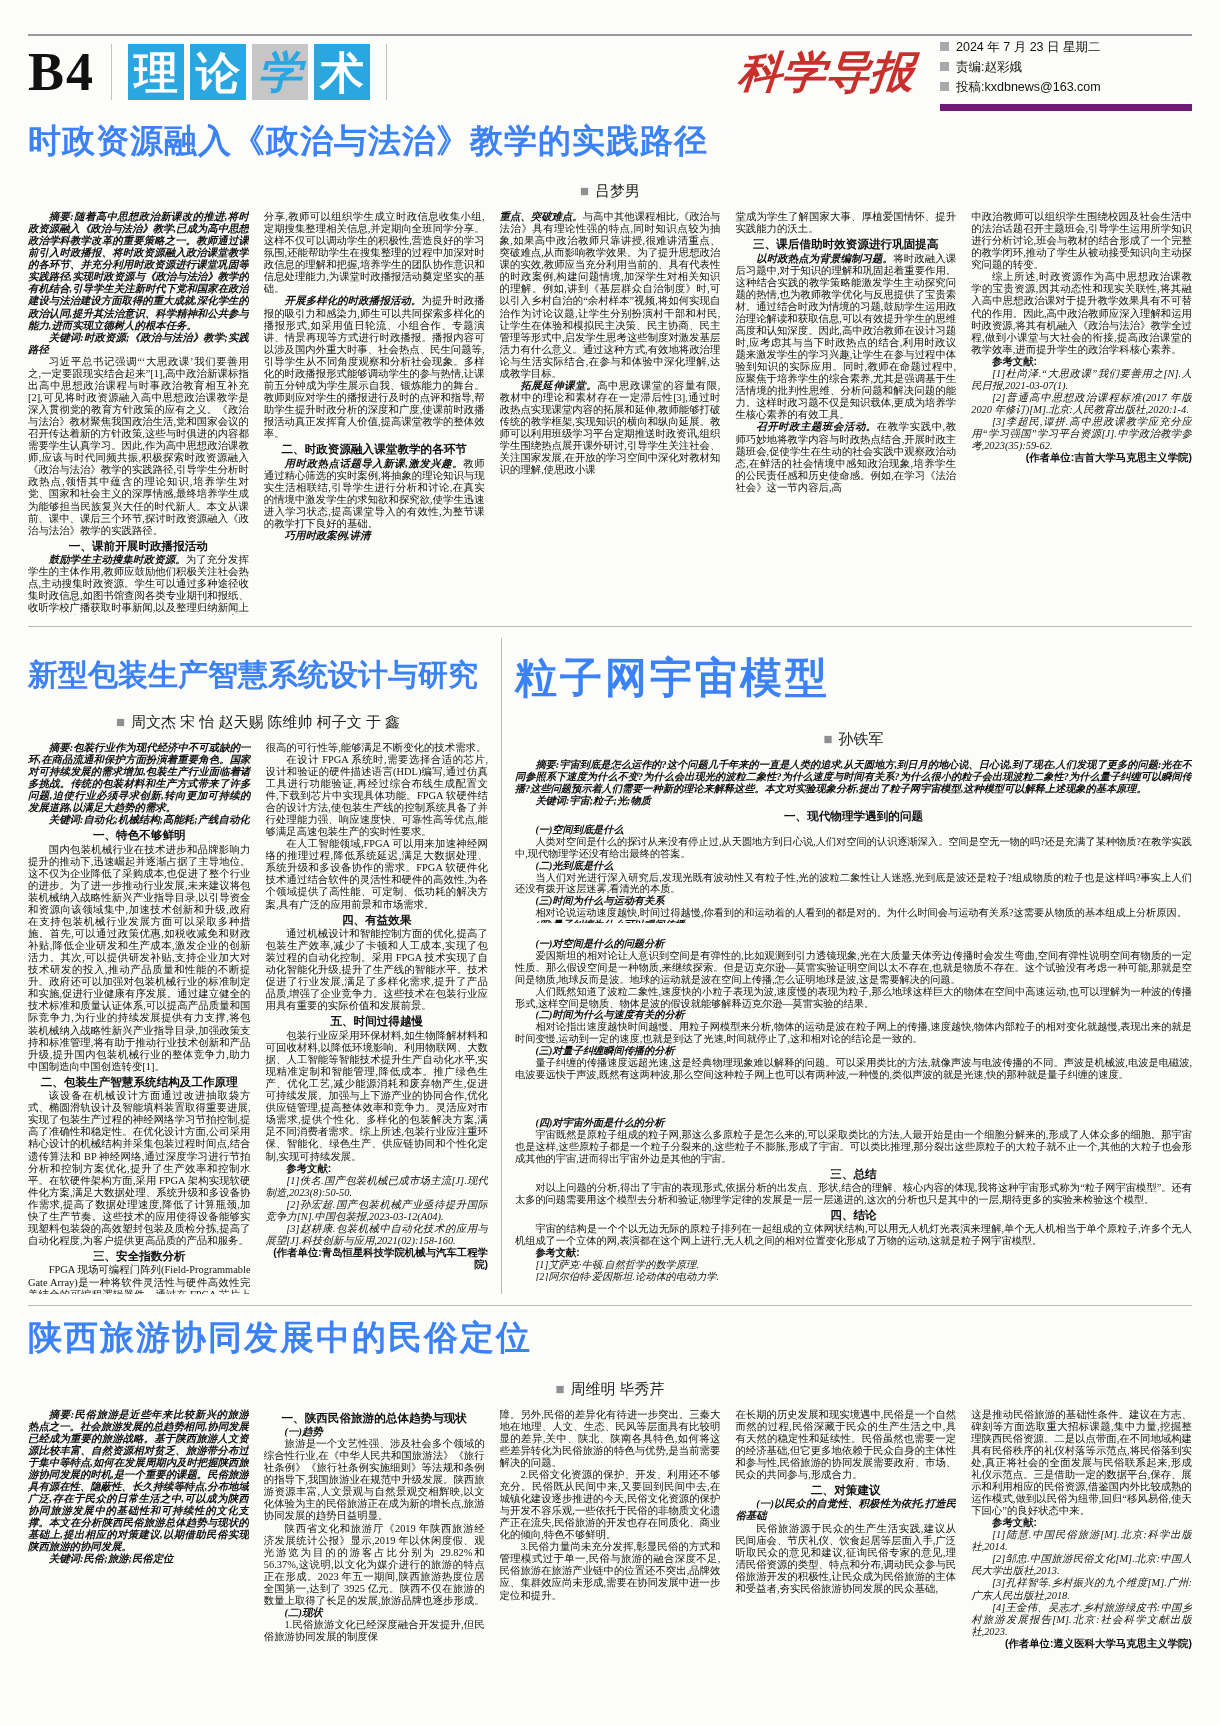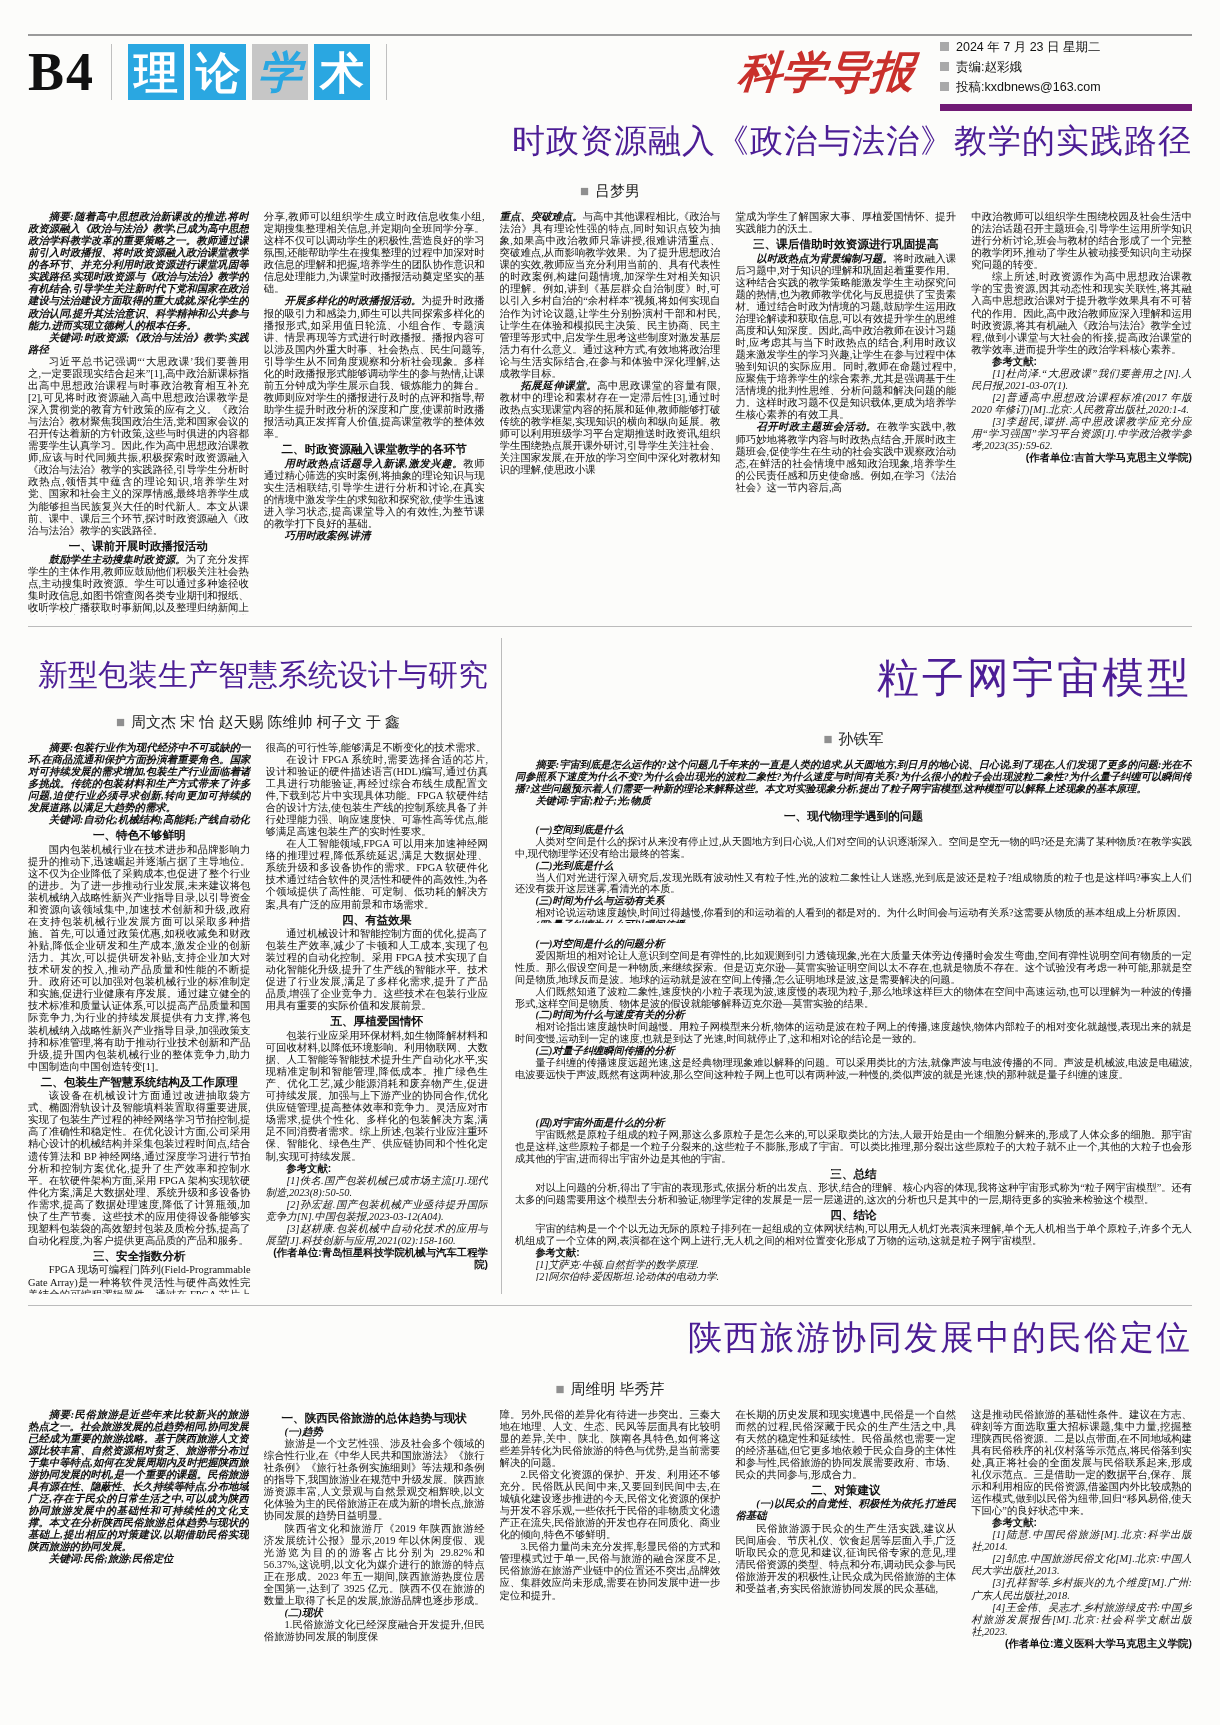--- a/index.html
+++ b/index.html
@@ -15,22 +15,22 @@
         font-size:44px;font-weight:bold;font-family:"Liberation Sans","DejaVu Sans",sans-serif;}
   .tile.xue{background:#c6c6c6;color:#2aa7e1;font-family:"Liberation Serif","DejaVu Serif",serif;font-style:italic;}
   .masthead{margin-left:auto;color:#c9302c;font-weight:bold;font-style:italic;font-size:44px;
             transform:skewX(-5deg);margin-right:26px;white-space:nowrap;}
   .issue{width:252px;border-bottom:7px solid #701a75;padding:3px 0 7px;}
   .issue-line{display:flex;align-items:center;gap:7px;font-size:12.5px;line-height:1.6;
               font-family:"Liberation Sans","DejaVu Sans",sans-serif;}
   .sq{width:9px;height:9px;background:#a9a9a9;display:inline-block;flex:none;}
   .band-sep{height:1px;background:#bbb;margin:11px 0;}
 
-  .a-title{text-align:right;font-family:"Liberation Sans","DejaVu Sans",sans-serif;
-           font-weight:400;color:#4c1d95;line-height:1.15;}
+  .a-title{text-align:left;font-family:"Liberation Sans","DejaVu Sans",sans-serif;
+           font-weight:700;color:#3b82f6;line-height:1.15;}
   .byline{text-align:center;font-family:"Liberation Sans","DejaVu Sans",sans-serif;
           font-size:15px;margin:20px 0 10px;color:#222;}
   .byline .mark{color:#8f8f8f;margin-right:6px;}
 
   .cols{display:flex;gap:15px;text-align:justify;}
   .col{flex:1;overflow:hidden;font-size:10.4px;line-height:1.16;}
   .col p{margin:0;text-indent:2em;}
   .b-pc{text-indent:0 !important;}
   .b-abs,.b-kw{font-weight:bold;font-style:italic;}
   .b-sub{font-weight:bold;font-style:italic;}
@@ -146,21 +146,21 @@
             <p class="b-p">该设备在机械设计方面通过改进抽取袋方式、椭圆滑轨设计及智能填料装置取得重要进展,实现了包装生产过程的神经网络学习节拍控制,提高了准确性和稳定性。在优化设计方面,公司采用精心设计的机械结构并采集包装过程时间点,结合遗传算法和 BP 神经网络,通过深度学习进行节拍分析和控制方案优化,提升了生产效率和控制水平。在软硬件架构方面,采用 FPGA 架构实现软硬件化方案,满足大数据处理、系统升级和多设备协作需求,提高了数据处理速度,降低了计算瓶颈,加快了生产节奏。这些技术的应用使得设备能够实现塑料包装袋的高效塑封包装及质检分拣,提高了自动化程度,为客户提供更高品质的产品和服务。</p>
             <p class="b-h">三、安全指数分析</p>
             <p class="b-p">FPGA 现场可编程门阵列(Field-Programmable Gate Array)是一种将软件灵活性与硬件高效性完美结合的可编程逻辑器件。通过在 FPGA 芯片上编程,可以实现特定的逻辑功能和算法,像“大脑”一样指挥机械完成高效率的自动化生产,具有</p>
           </div>
           <div class="col">
             <p class="b-pc">很高的可行性等,能够满足不断变化的技术需求。</p>
             <p class="b-p">在设计 FPGA 系统时,需要选择合适的芯片,设计和验证的硬件描述语言(HDL)编写,通过仿真工具进行功能验证,再经过综合布线生成配置文件,下载到芯片中实现具体功能。FPGA 软硬件结合的设计方法,使包装生产线的控制系统具备了并行处理能力强、响应速度快、可靠性高等优点,能够满足高速包装生产的实时性要求。</p>
             <p class="b-p">在人工智能领域,FPGA 可以用来加速神经网络的推理过程,降低系统延迟,满足大数据处理、系统升级和多设备协作的需求。FPGA 软硬件化技术通过结合软件的灵活性和硬件的高效性,为各个领域提供了高性能、可定制、低功耗的解决方案,具有广泛的应用前景和市场需求。</p>
             <p class="b-h">四、有益效果</p>
             <p class="b-p">通过机械设计和智能控制方面的优化,提高了包装生产效率,减少了卡顿和人工成本,实现了包装过程的自动化控制。采用 FPGA 技术实现了自动化智能化升级,提升了生产线的智能水平。技术促进了行业发展,满足了多样化需求,提升了产品品质,增强了企业竞争力。这些技术在包装行业应用具有重要的实际价值和发展前景。</p>
-            <p class="b-h">五、厚植爱国情怀</p>
+            <p class="b-h">五、时间过得越慢</p>
             <p class="b-p">包装行业应采用环保材料,如生物降解材料和可回收材料,以降低环境影响。利用物联网、大数据、人工智能等智能技术提升生产自动化水平,实现精准定制和智能管理,降低成本。推广绿色生产、优化工艺,减少能源消耗和废弃物产生,促进可持续发展。加强与上下游产业的协同合作,优化供应链管理,提高整体效率和竞争力。灵活应对市场需求,提供个性化、多样化的包装解决方案,满足不同消费者需求。综上所述,包装行业应注重环保、智能化、绿色生产、供应链协同和个性化定制,实现可持续发展。</p>
             <p class="b-refh">参考文献:</p>
             <p class="b-ref">[1]佚名.国产包装机械已成市场主流[J].现代制造,2023(8):50-50.</p>
             <p class="b-ref">[2]孙宏超.国产包装机械产业亟待提升国际竞争力[N].中国包装报,2023-03-12(A04).</p>
             <p class="b-ref">[3]赵耕康.包装机械中自动化技术的应用与展望[J].科技创新与应用,2021(02):158-160.</p>
             <p class="b-aff">(作者单位:青岛恒星科技学院机械与汽车工程学院)</p>
           </div>
         </div>
     </section>
     <div class="vdiv"></div>

